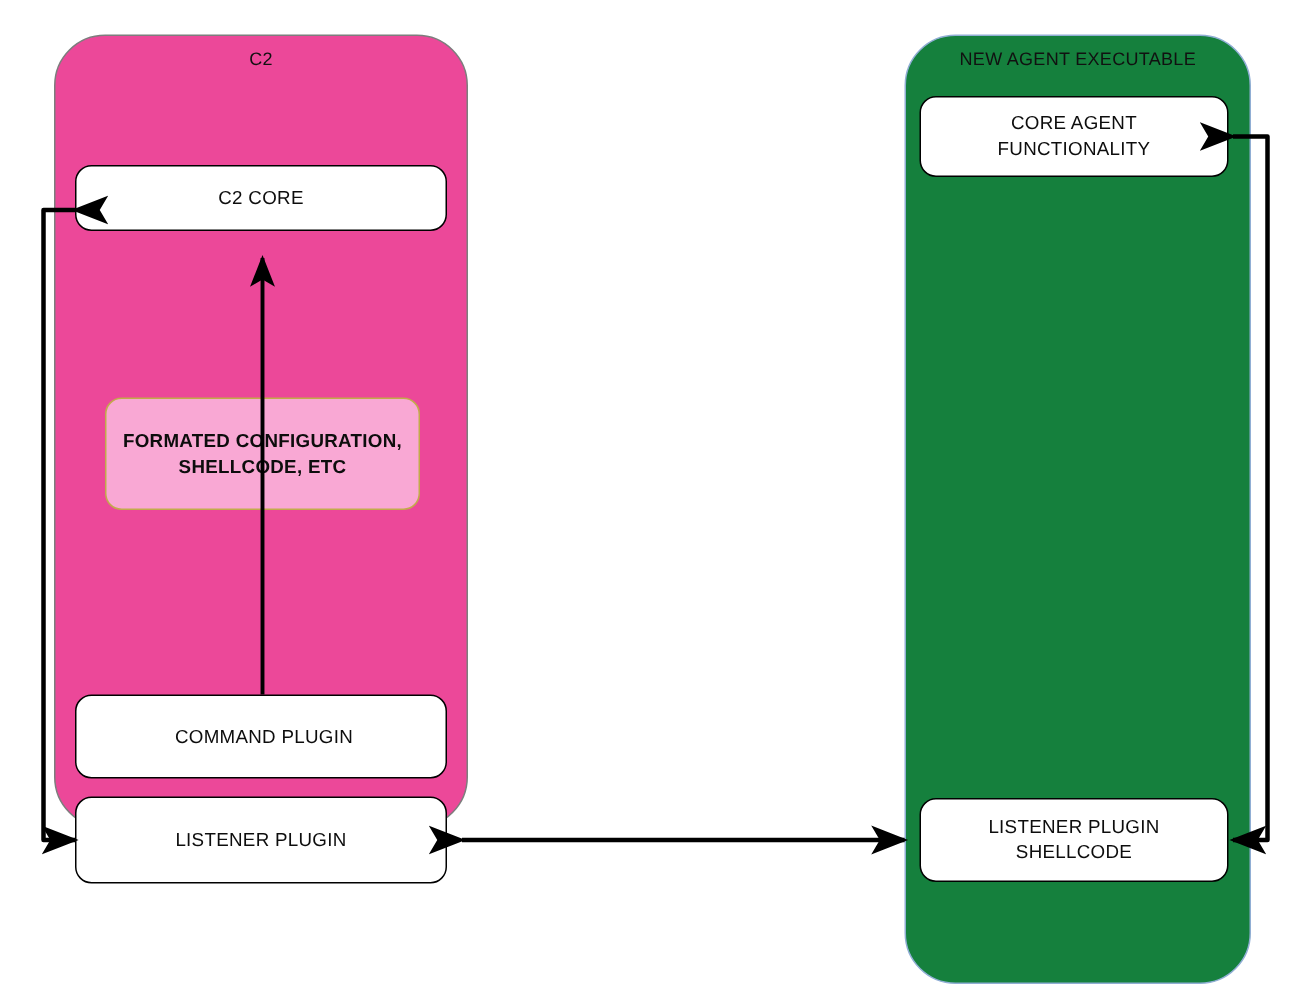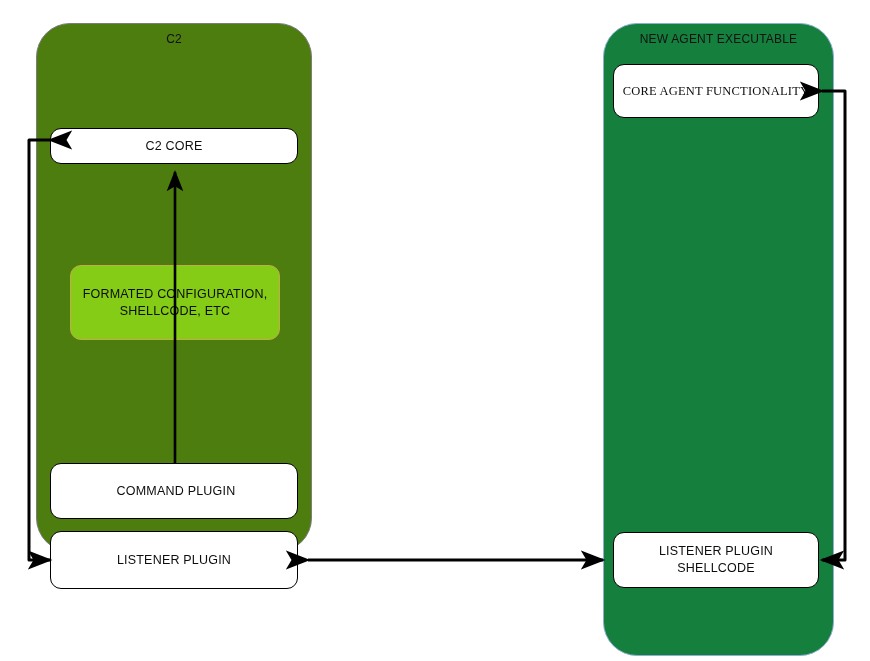--- a/index.html
+++ b/index.html
@@ -27,21 +27,21 @@
   .panel {
     position: absolute;
     box-sizing: border-box;
     border-radius: 34px;
   }
   .panel-c2 {
     left: 36px;
     top: 23px;
     width: 276px;
     height: 529px;
-    background: #4d7c0f;
+    background: #ec4899;
     border: 1px solid #7d7d7d;
   }
   .panel-agent {
     left: 603px;
     top: 23px;
     width: 231px;
     height: 633px;
     background: #15803d;
     border: 1px solid #90aed4;
   }
@@ -69,36 +69,36 @@
     align-items: center;
     justify-content: center;
     text-align: center;
     font-size: 12.5px;
     color: #0d0d0d;
     line-height: 1.35;
     padding: 0 8px;
     letter-spacing: 0.2px;
   }
   .box-green {
-    background: #84cc16;
+    background: #f9a8d4;
     border: 1.6px solid #c2ab4a;
     border-radius: 11px;
-    font-weight: normal;
+    font-weight: bold;
     justify-content: center;
   }
 
   
   .box-api       { left: 50px;  top: 68px;  width: 248px; height: 44px; }
-  .box-c2core    { left: 50px;  top: 128px; width: 248px; height: 36px; text-align: center; }
+  .box-c2core    { left: 50px;  top: 110px; width: 248px; height: 44px; text-align: center; }
   .box-config    { left: 70px;  top: 265px; width: 210px; height: 75px; }
   .box-cmdplugin { left: 50px;  top: 463px; width: 248px; height: 56px; padding-left: 12px; }
   .box-listener  { left: 50px;  top: 531px; width: 248px; height: 58px; text-align: right; }
 
   
-  .box-coreagent { left: 613px; top: 64px;  width: 206px; height: 54px; font-family: Liberation Serif, serif; }
+  .box-coreagent { left: 613px; top: 64px;  width: 206px; height: 54px; }
   .box-lpshell   { left: 613px; top: 532px; width: 206px; height: 56px; }
 
   
   #connectors {
     position: absolute;
     left: 0;
     top: 0;
     width: 870px;
     height: 661px;
     pointer-events: none;

